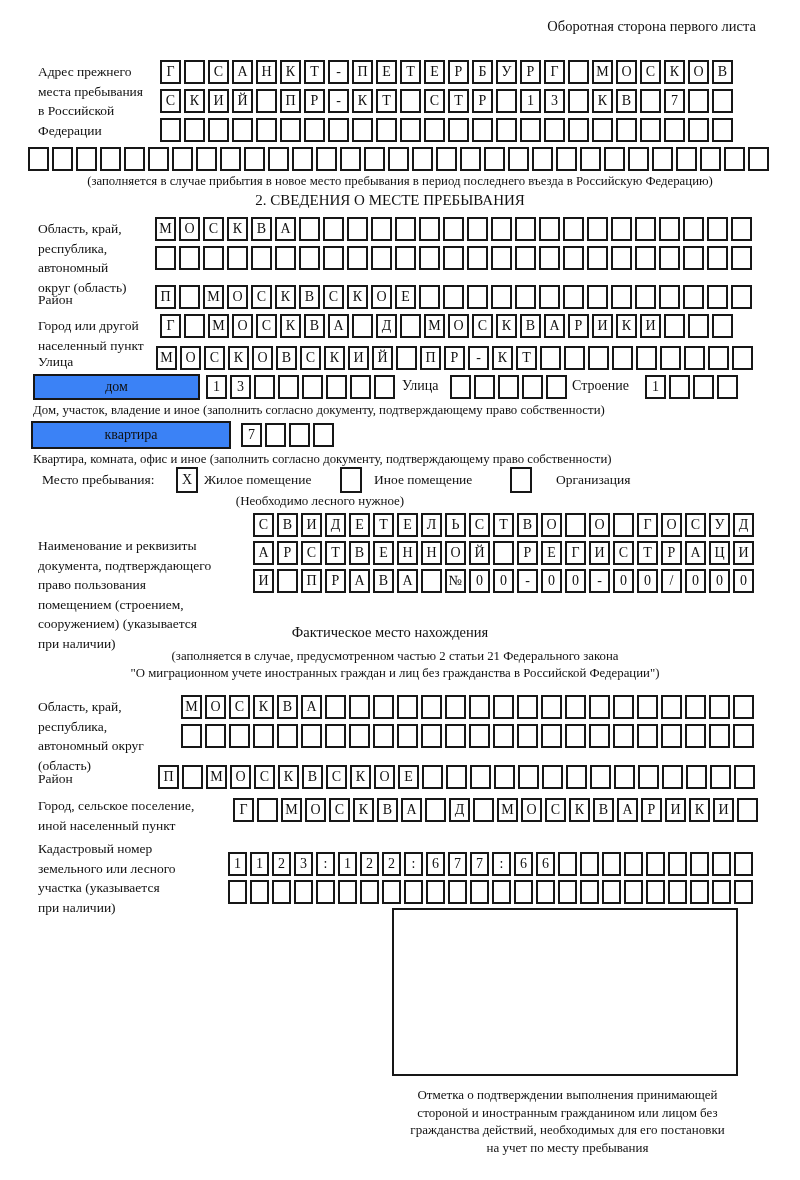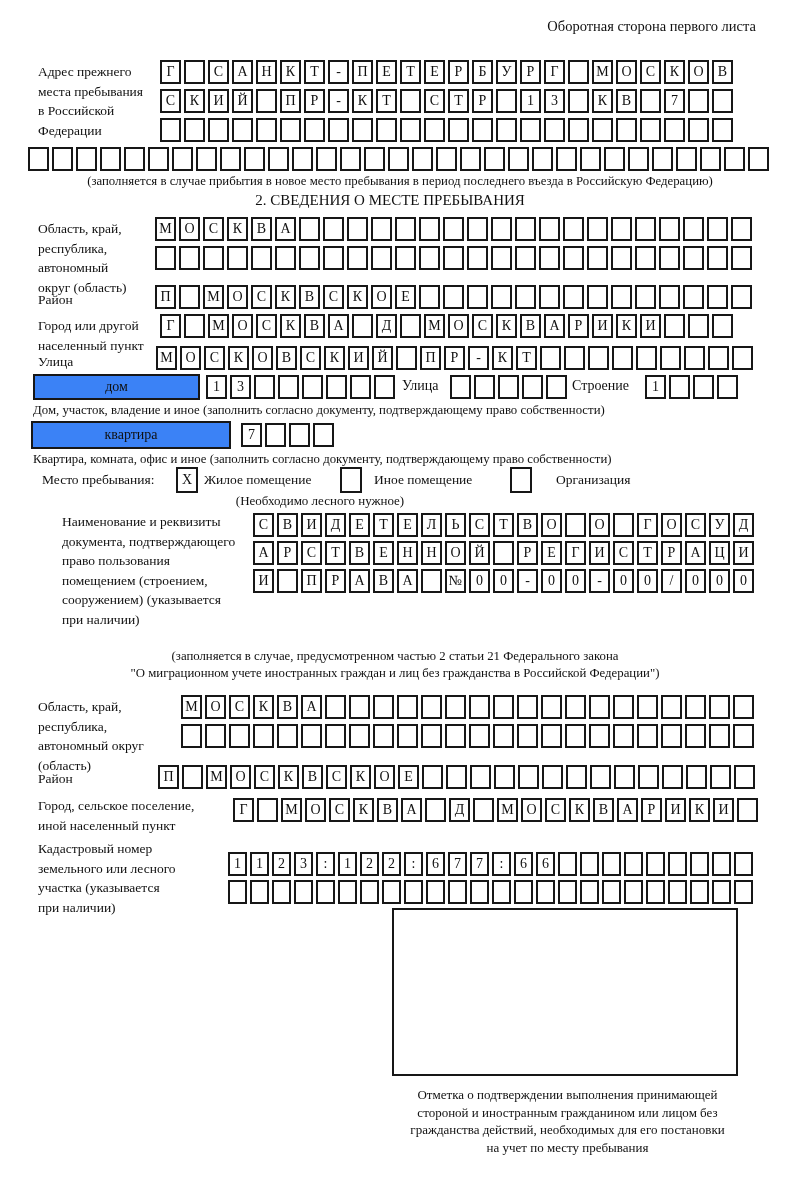--- a/index.html
+++ b/index.html
@@ -345,21 +345,21 @@
 
   <div class="abs small-lbl" style="left:42px;top:472px;">Место пребывания:</div>
   <div class="chk" style="left:176px;top:467px;">X</div>
   <div class="abs small-lbl" style="left:204px;top:472px;">Жилое помещение</div>
   <div class="chk" style="left:340px;top:467px;"></div>
   <div class="abs small-lbl" style="left:374px;top:472px;">Иное помещение</div>
   <div class="chk" style="left:510px;top:467px;"></div>
   <div class="abs small-lbl" style="left:556px;top:472px;">Организация</div>
   <div class="caption center" style="left:100px;top:493px;width:440px;font-size:13px;">(Необходимо лесного нужное)</div>
 
-  <div class="lbl" style="left:38px;top:512px;width:218px;margin-left:24px;">Наименование и реквизиты
+  <div class="lbl" style="left:38px;top:536px;width:218px;">Наименование и реквизиты
 документа, подтверждающего
 право пользования
 помещением (строением,
 сооружением) (указывается
 при наличии)</div>
   <div class="cellrow" style="left:253px;top:513px;">
       <span class="cell">С</span>
       <span class="cell">В</span>
       <span class="cell">И</span>
       <span class="cell">Д</span>
@@ -421,20 +421,21 @@
       <span class="cell">0</span>
       <span class="cell">-</span>
       <span class="cell">0</span>
       <span class="cell">0</span>
       <span class="cell">/</span>
       <span class="cell">0</span>
       <span class="cell">0</span>
       <span class="cell">0</span>
     </div>
 
+  <div class="abs bold center" style="left:0;top:624px;width:780px;font-size:14.5px;">Фактическое место нахождения</div>
   <div class="note-multi" style="left:0;top:648px;width:790px;font-size:12.8px;line-height:17px;">(заполняется в случае, предусмотренном частью 2 статьи 21 Федерального закона
 "О миграционном учете иностранных граждан и лиц без гражданства в Российской Федерации")</div>
 
   <div class="lbl" style="left:38px;top:697px;width:150px;">Область, край,
 республика,
 автономный округ
 (область)</div>
   <div class="cellrow" style="left:181px;top:695px;">
       <span class="cell">М</span>
       <span class="cell">О</span>

